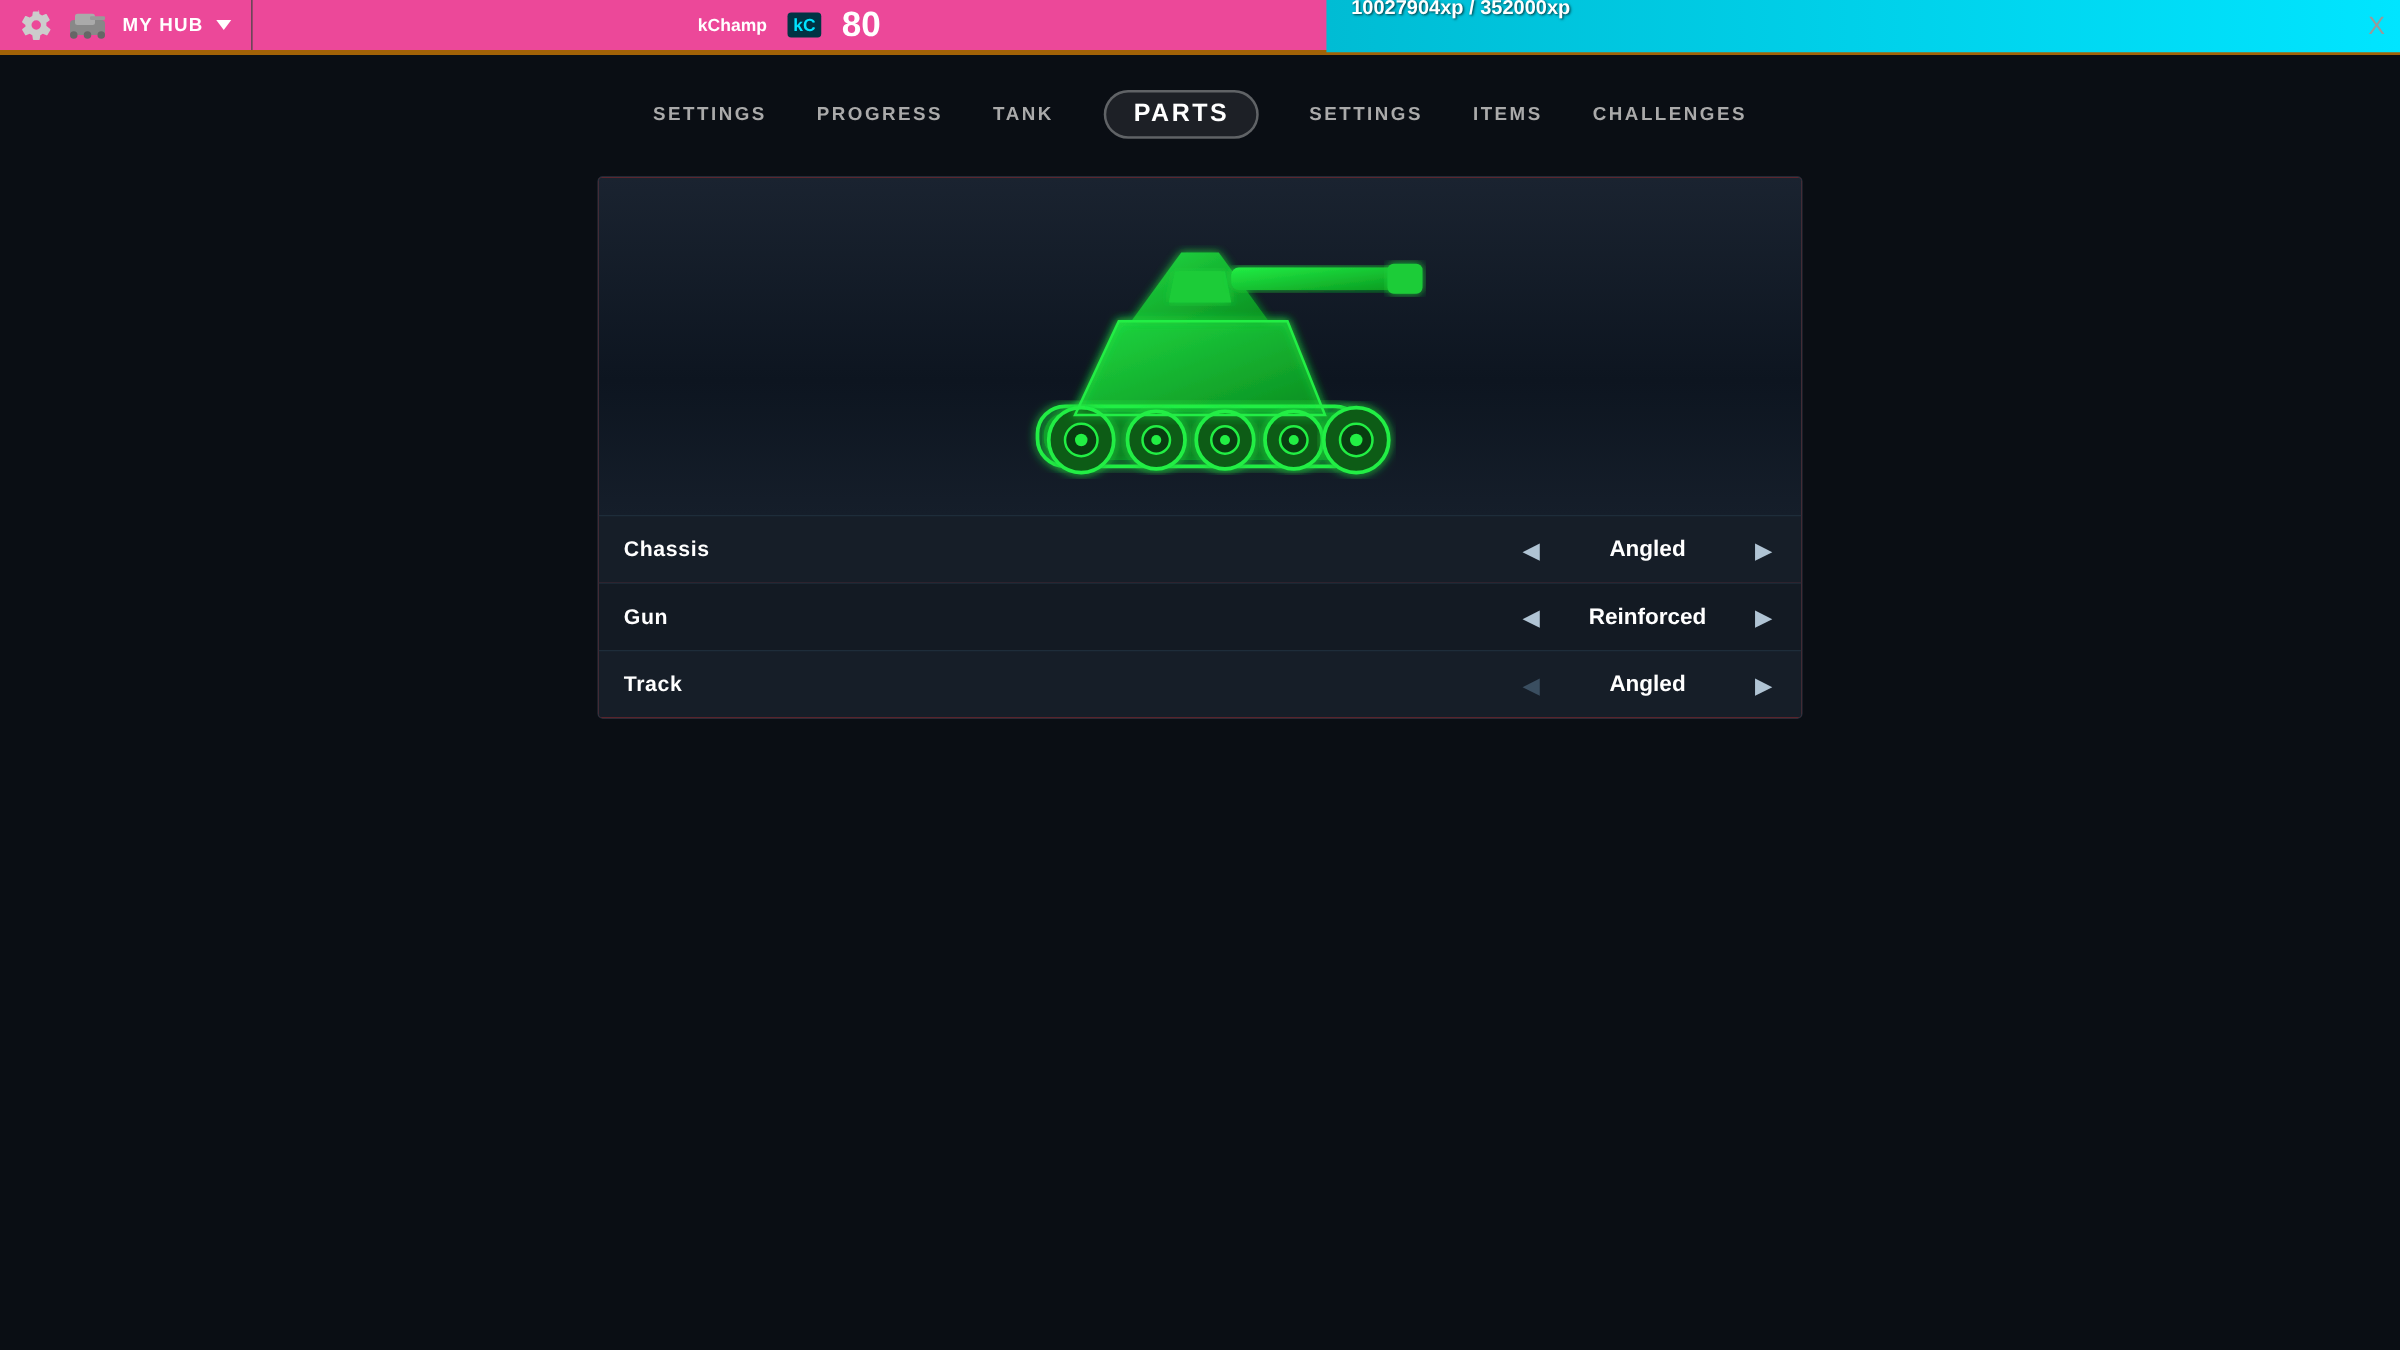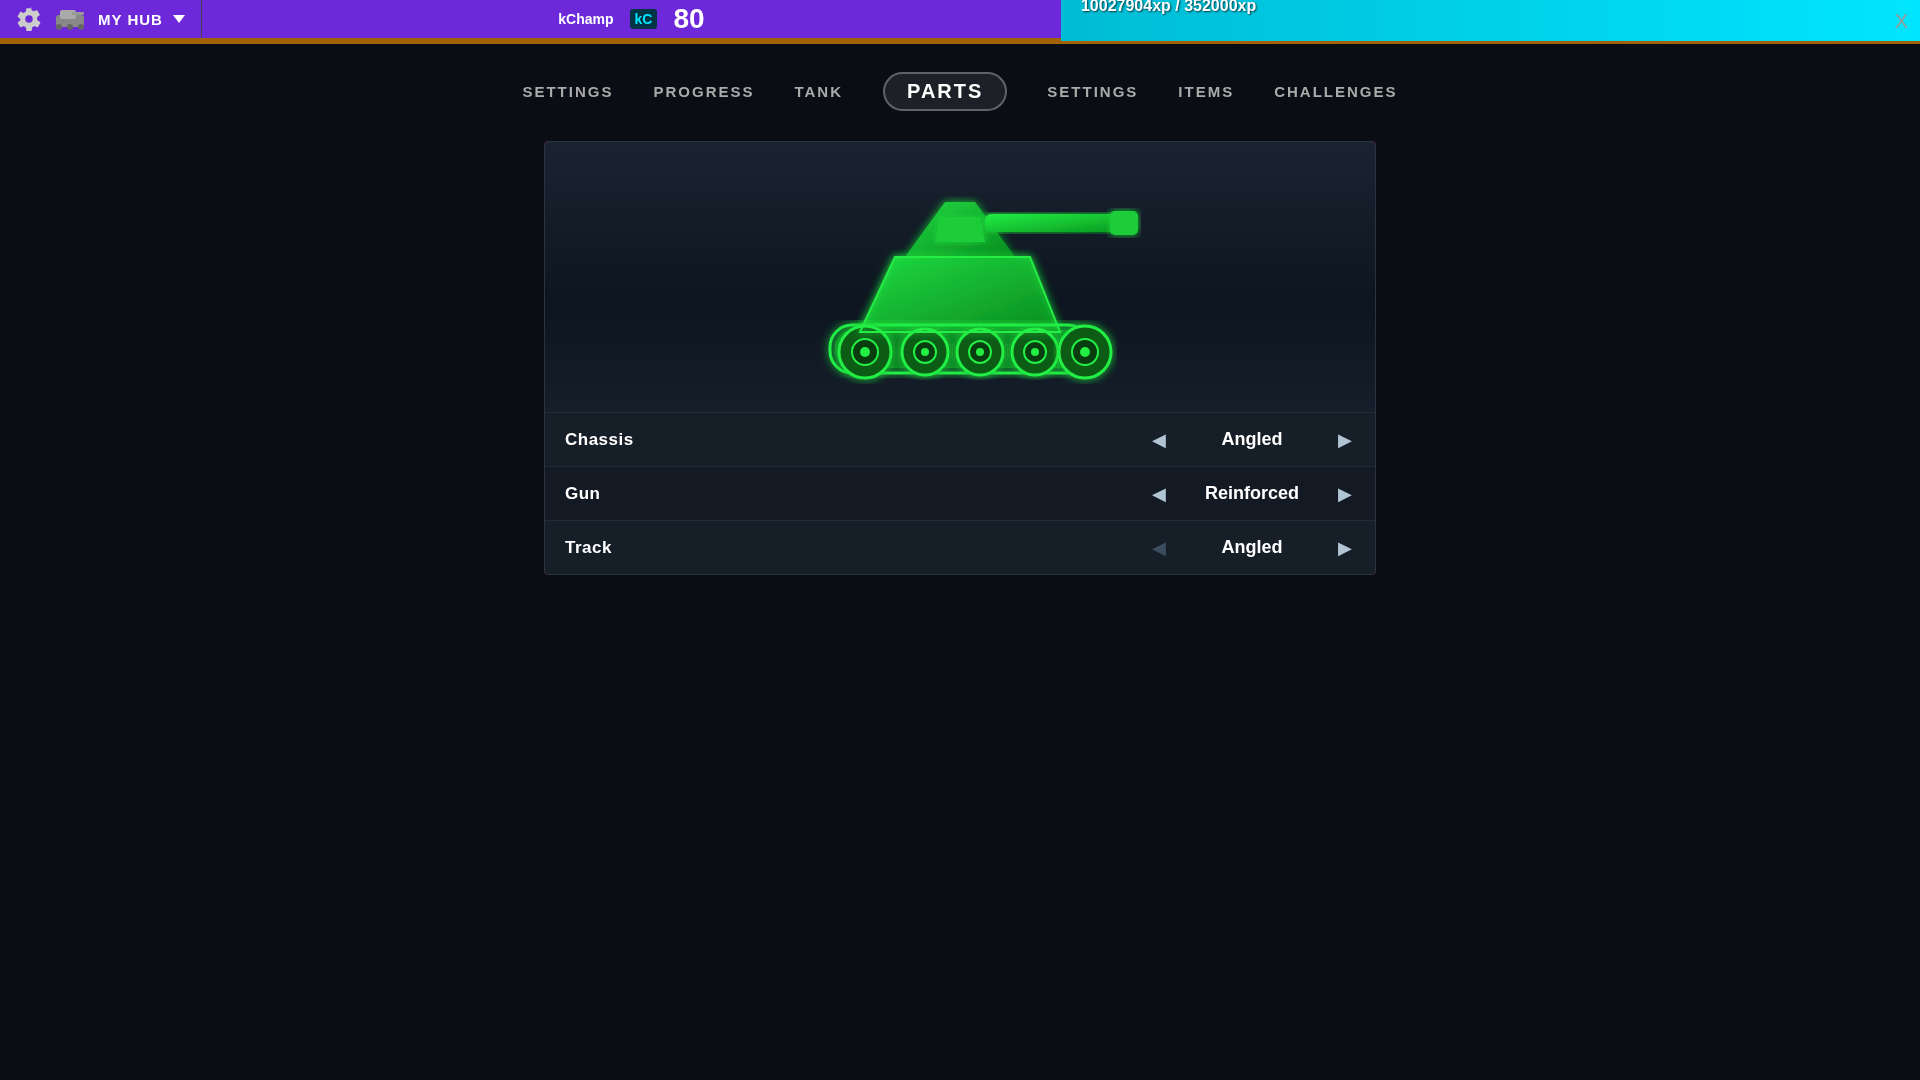--- a/index.html
+++ b/index.html
@@ -9,24 +9,24 @@
       background-color: #0a0e14;
       font-family: Arial, sans-serif;
       overflow: hidden;
       color: #fff;
     }
 
     
     #topbar {
       width: 100%;
       height: 44px;
-      background: #6d28d9;
-      display: flex;
-      align-items: center;
-      border-bottom: 6px solid #a16207;
+      background: #ec4899;
+      display: flex;
+      align-items: center;
+      border-bottom: 4px solid #a16207;
     }
     #hub-section {
       display: flex;
       align-items: center;
       padding: 0 16px;
       gap: 10px;
       height: 100%;
       border-right: 1px solid #444;
     }
     #gear-icon {
@@ -140,21 +140,21 @@
 
     
     #main-content {
       display: flex;
       justify-content: center;
       align-items: flex-start;
       padding-top: 10px;
     }
 
     #parts-panel {
-      width: 832px;
+      width: 964px;
       background: #b91c1c;
       border: 1px solid #2a3340;
       border-radius: 4px;
       overflow: hidden;
     }
 
     
     #tank-display {
       width: 100%;
       height: 270px;

